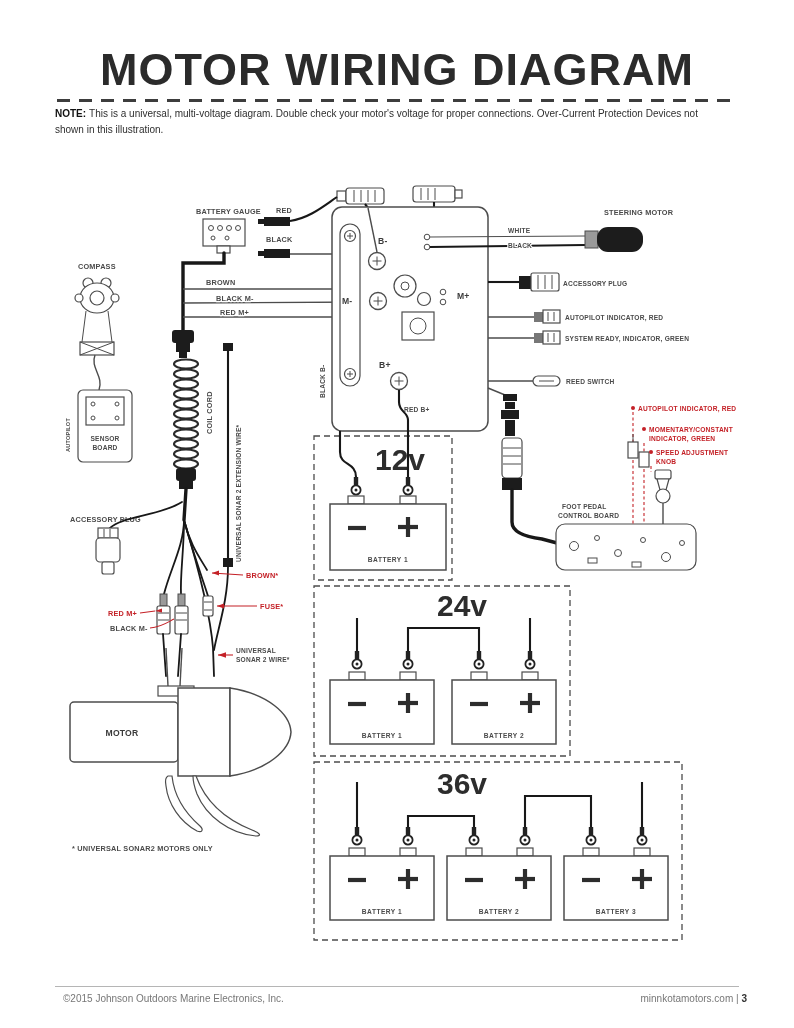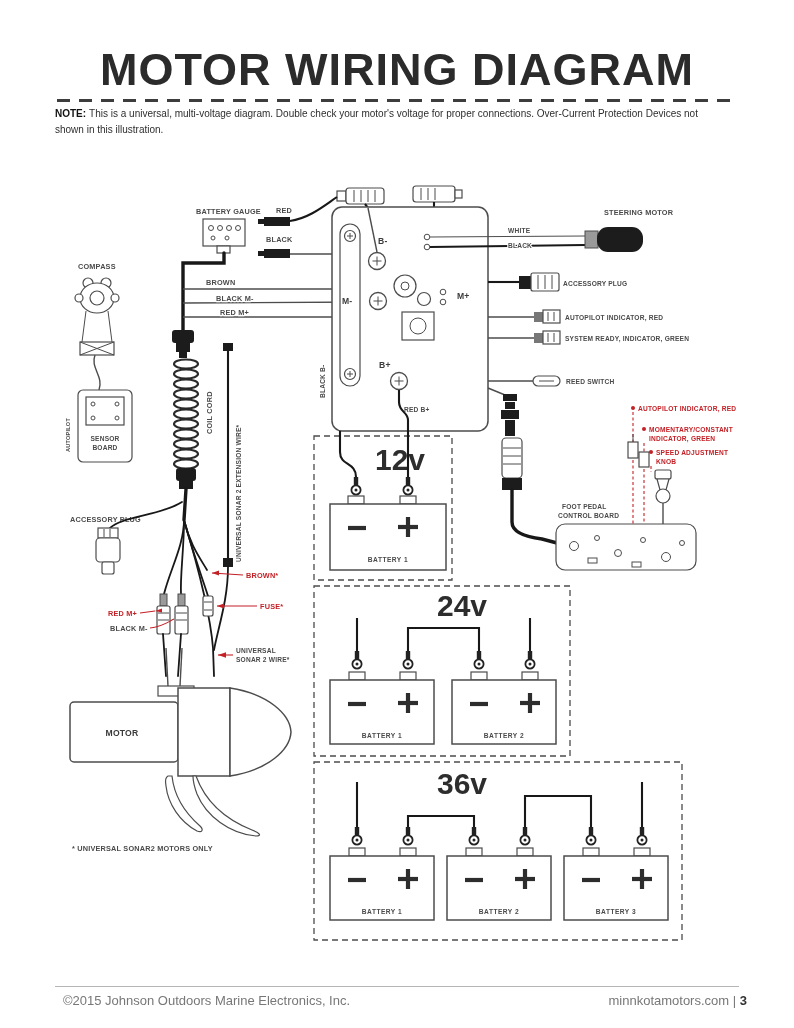--- a/index.html
+++ b/index.html
@@ -8,21 +8,21 @@
   .title { position:absolute; top:44px; left:0; width:100%; margin:0; text-align:center;
            font-size:45px; font-weight:900; letter-spacing:1px; color:#2b2b2b; }
   .dash-rule { position:absolute; top:99px; left:57px; width:681px; height:3px;
            background:repeating-linear-gradient(90deg,#3d3d3d 0 13px,transparent 13px 22px); }
   .note { position:absolute; top:106px; left:55px; width:664px; margin:0;
           font-size:10px; line-height:1.6; color:#2e2e2e; }
   .note b { color:#111; margin-right:3px; }
   svg.diagram { position:absolute; top:165px; left:0; }
   .footer-rule { position:absolute; top:986px; left:55px; width:684px; height:1px; background:#b5b5b5; }
   .footer { position:absolute; top:993px; left:55px; width:684px; display:flex;
-            justify-content:space-between; font-size:13px; color:#777;padding-left:8px; }
+            justify-content:space-between; font-size:10px; color:#777;padding-left:8px; }
   .footer .pg { color:#333; font-weight:bold; }
 
   
   svg .ln   { stroke:#4c4c4c; stroke-width:1; fill:none; }
   svg .ln2  { stroke:#4c4c4c; stroke-width:1.4; fill:none; }
   svg .thick { stroke:#181818; stroke-width:3.4; fill:none; stroke-linecap:round; }
   svg .tblk { stroke:#181818; stroke-width:1.8; fill:none; stroke-linecap:round; }
   svg .w2   { stroke:#181818; stroke-width:2.1; fill:none; }
   svg .shape { stroke:#4c4c4c; stroke-width:1.2; fill:#ffffff; }
   svg .shape2 { stroke:#4c4c4c; stroke-width:1.5; fill:#ffffff; }

